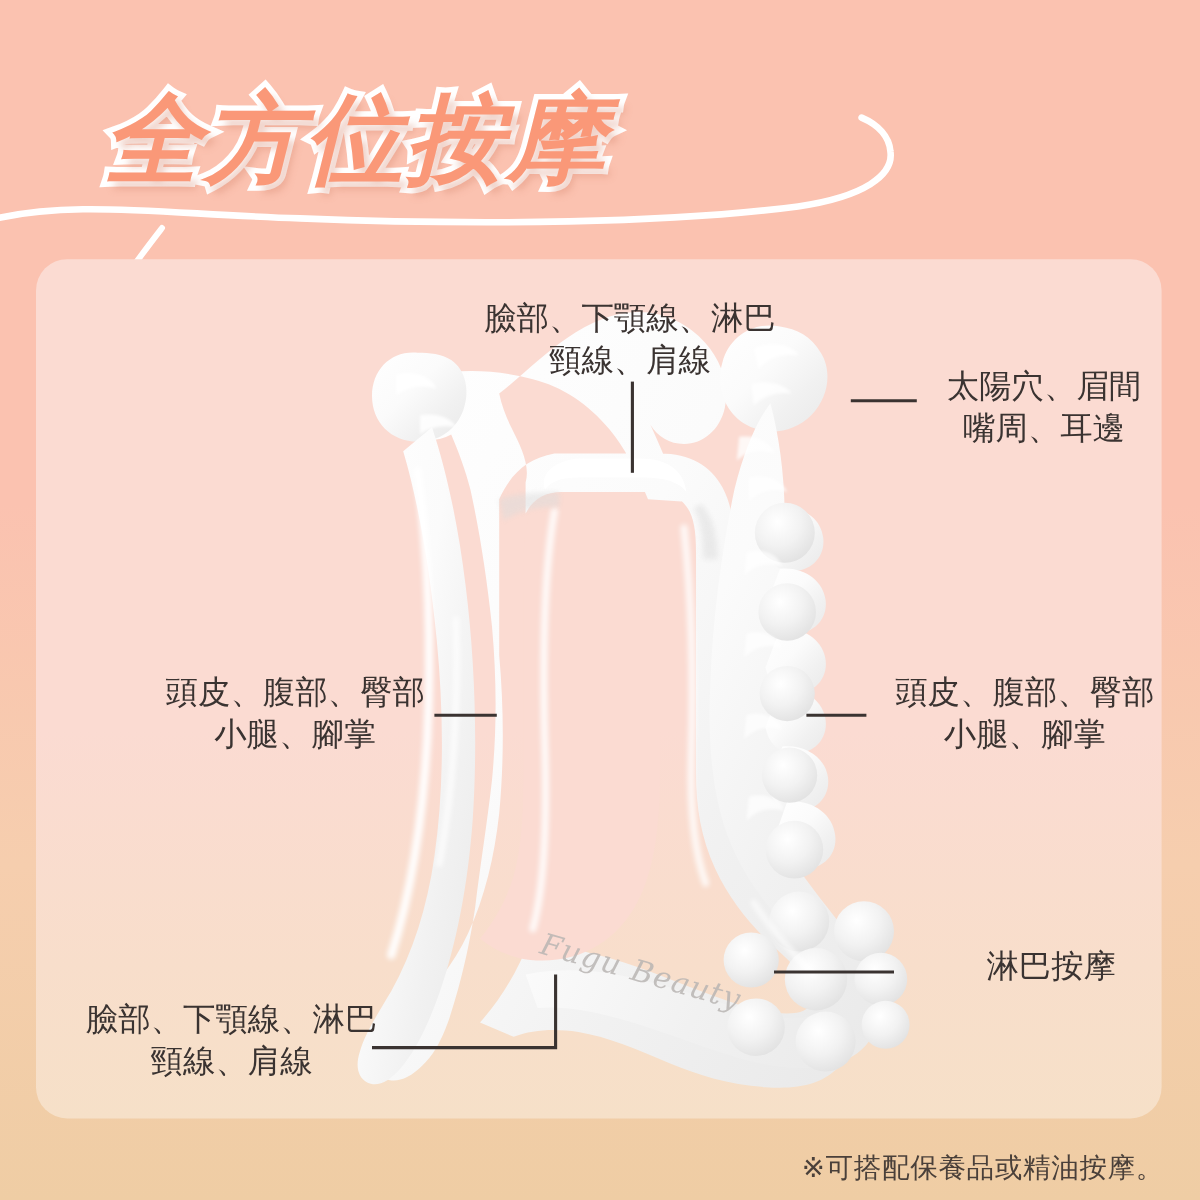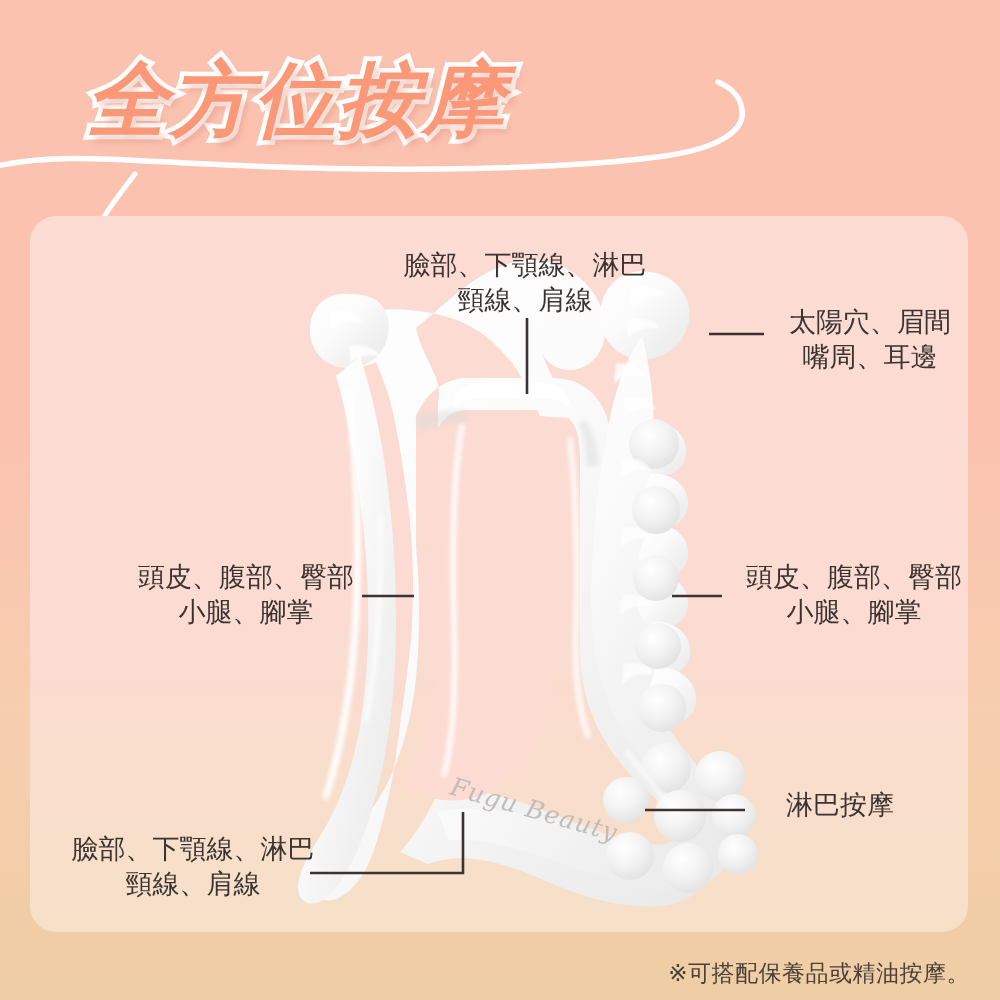--- a/index.html
+++ b/index.html
@@ -16,21 +16,21 @@
     background: linear-gradient(180deg,
         #FBC2B0 0%,
         #FBC2B0 42%,
         #F6CEAE 72%,
         #EFCDA4 100%);
   }
 
   
   .title-wrap {
     position: absolute;
-    left: 0; top: 0;
+    left: 0; top: 16px;
     width: 808px; height: 216px; text-align: center;
   }
   .title {
     position: absolute;
     left: 86px;
     top: 46px;
     font-size: 82px;
     font-weight: bold;
     font-style: italic;
     letter-spacing: 2px;
@@ -94,21 +94,21 @@
     line-height: 1.28;
     white-space: pre;
     font-family: "Liberation Sans", "DejaVu Sans", sans-serif;
   }
 
   .lbl-top        { left: 390px; top: 248px; width: 270px; text-align: center; }
   .lbl-topright   { left: 770px; top: 305px; width: 200px; text-align: center; }
   .lbl-left       { left: 118px; top: 560px; width: 256px; text-align: center; }
   .lbl-right      { left: 726px; top: 560px; width: 256px; text-align: center; }
   .lbl-bottomleft { left: 52px;  top: 832px; width: 282px; text-align: center; }
-  .lbl-bottomright{ left: 750px; top: 788px; width: 180px; text-align: center; }
+  .lbl-bottomright{ left: 750px; top: 788px; width: 180px; text-align: right; }
 
   
   .leaders {
     position: absolute;
     left: 0; top: 0;
     width: 1000px; height: 1000px;
     pointer-events: none;
   }
 
   

